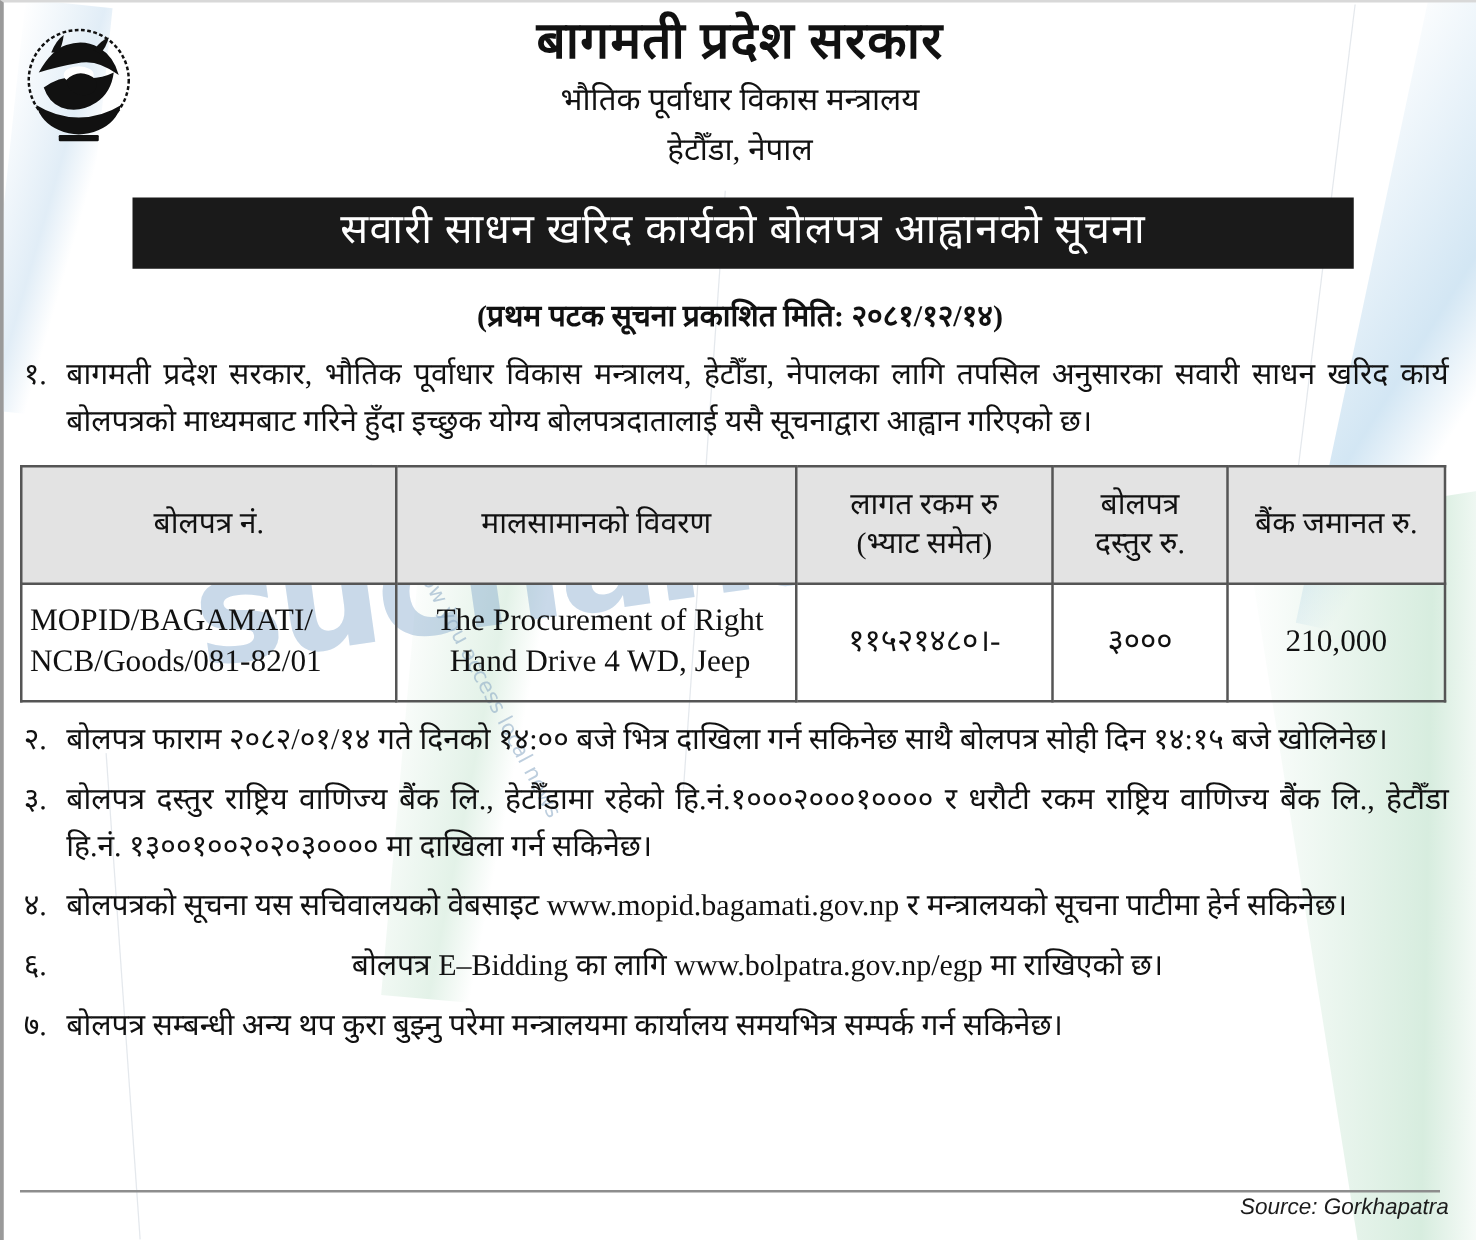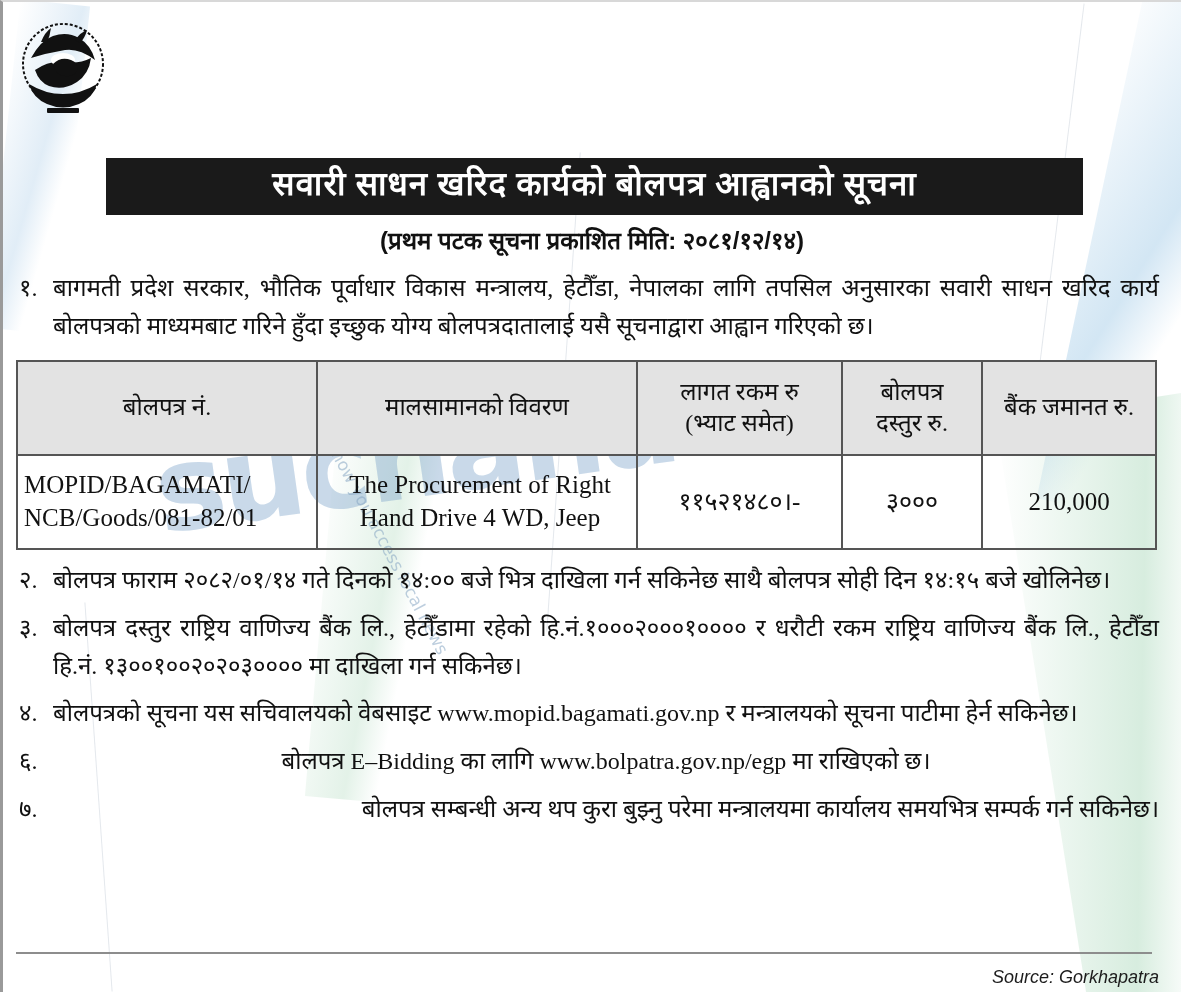--- a/index.html
+++ b/index.html
@@ -129,32 +129,32 @@
     margin-top: 6px;
   }
 
   
   #banner {
     margin: 4px 98px 0 103px;
     background: #1a1a1a;
     color: #ffffff;
     text-align: center;
     font-family: "Liberation Serif", "DejaVu Serif", serif;
-    font-weight: bold;
+    font-weight: normal;
     font-size: 33px;
     letter-spacing: 1px;
     padding: 8px 0 11px 0;
     line-height: 1.15;
   }
   #pubdate {
     text-align: center;
-    font-family: Liberation Sans, sans-serif;
+    font-family: Liberation Serif, serif;
     font-size: 24px;
     font-weight: bold;
-    margin-top: 8px;
+    margin-top: 20px;
   }
 
   
   .clause {
     display: flex;
     align-items: flex-start;
     margin: 0 22px 0 16px;
     font-size: 24px;
     line-height: 1.58;
   }
@@ -211,21 +211,21 @@
   .col-5 { width: 174px; }
   td.cell-code, td.cell-desc {
     font-family: "Liberation Serif", "DejaVu Serif", serif;
     font-size: 24px;
   }
 
   
   #source-line {
     position: absolute;
     right: 22px;
-    bottom: 4px;
+    bottom: 16px;
     font-family: "Liberation Sans", sans-serif;
     font-style: italic;
     font-size: 18px;
     color: #1c1c1c;
     z-index: 6;
   }
   #bottom-rule {
     position: absolute;
     left: 13px;
     right: 29px;
@@ -264,20 +264,25 @@
           <path d="M20 58 q14 -10 30 -8 q14 2 26 -4 q-2 16 -14 24 q-14 9 -28 4 q-10 -4 -14 -16 z" fill="#111111"></path>
           <ellipse cx="48" cy="48" rx="12" ry="7" fill="#ffffff"></ellipse>
           <path d="M38 52 q8 -8 18 -4 q8 3 6 10 q-2 7 -12 6 q-10 -1 -12 -12 z"></path>
           <path d="M14 72 q16 10 34 10 q18 0 34 -10 q-4 14 -18 20 q-16 7 -32 0 q-14 -6 -18 -20 z"></path>
           <rect x="32" y="96" width="32" height="5" rx="1"></rect>
           <path d="M26 30 q4 -10 10 -14 q-1 8 -4 14 z"></path>
           <path d="M60 28 q6 -8 12 -10 q-2 8 -7 13 z"></path>
         </g>
       </svg>
 
+      <div id="org-block">
+        <div id="org-name">बागमती प्रदेश सरकार</div>
+        <div id="ministry">भौतिक पूर्वाधार विकास मन्त्रालय</div>
+        <div id="city">हेटौँडा, नेपाल</div>
+      </div>
     </div>
 
     <div id="banner">सवारी साधन खरिद कार्यको बोलपत्र आह्वानको सूचना</div>
     <div id="pubdate">(प्रथम पटक सूचना प्रकाशित मिति: २०८१/१२/१४)</div>
 
     <div class="clause" id="clause-1">
       <span class="num">१.</span>
       <span class="body">बागमती प्रदेश सरकार, भौतिक पूर्वाधार विकास मन्त्रालय, हेटौँडा, नेपालका लागि तपसिल अनुसारका सवारी साधन खरिद कार्य बोलपत्रको माध्यमबाट गरिने हुँदा इच्छुक योग्य बोलपत्रदातालाई यसै सूचनाद्वारा आह्वान गरिएको छ।</span>
     </div>
 
@@ -336,21 +341,21 @@
       <span class="body">बोलपत्रको सूचना यस सचिवालयको वेबसाइट www.mopid.bagamati.gov.np र मन्त्रालयको सूचना पाटीमा हेर्न सकिनेछ।</span>
     </div>
 
     <div class="clause" id="clause-6">
       <span class="num">६.</span>
       <span class="body" style="text-align:center;">बोलपत्र E–Bidding का लागि www.bolpatra.gov.np/egp मा राखिएको छ।</span>
     </div>
 
     <div class="clause" id="clause-7">
       <span class="num">७.</span>
-      <span class="body" style="text-align:right;">बोलपत्र सम्बन्धी अन्य थप कुरा बुझ्नु परेमा मन्त्रालयमा कार्यालय समयभित्र सम्पर्क गर्न सकिनेछ।</span>
+      <span class="body" style="text-align:left;">बोलपत्र सम्बन्धी अन्य थप कुरा बुझ्नु परेमा मन्त्रालयमा कार्यालय समयभित्र सम्पर्क गर्न सकिनेछ।</span>
     </div>
 
   </div>
 
   <div id="bottom-rule"></div>
   <div id="source-line">Source: Gorkhapatra</div>
 
 </div>
 
 </body></html>

